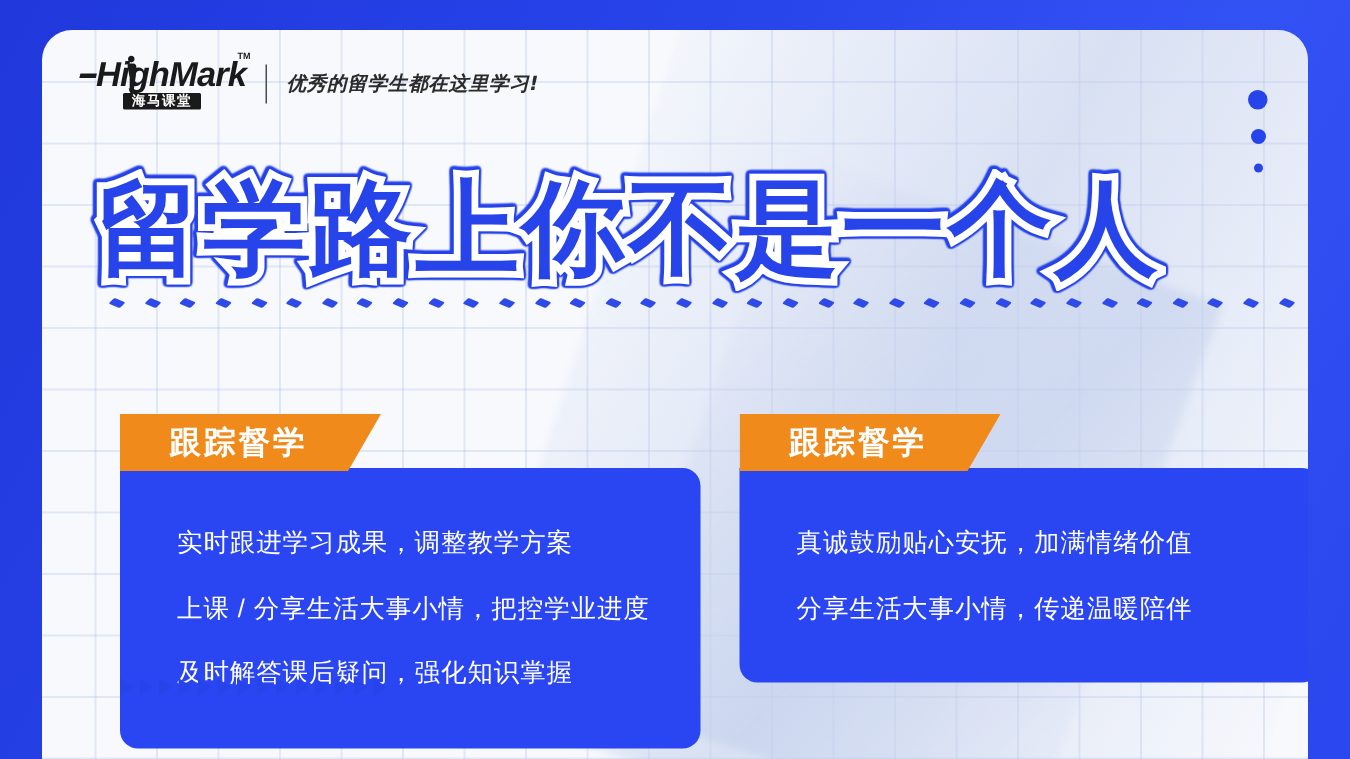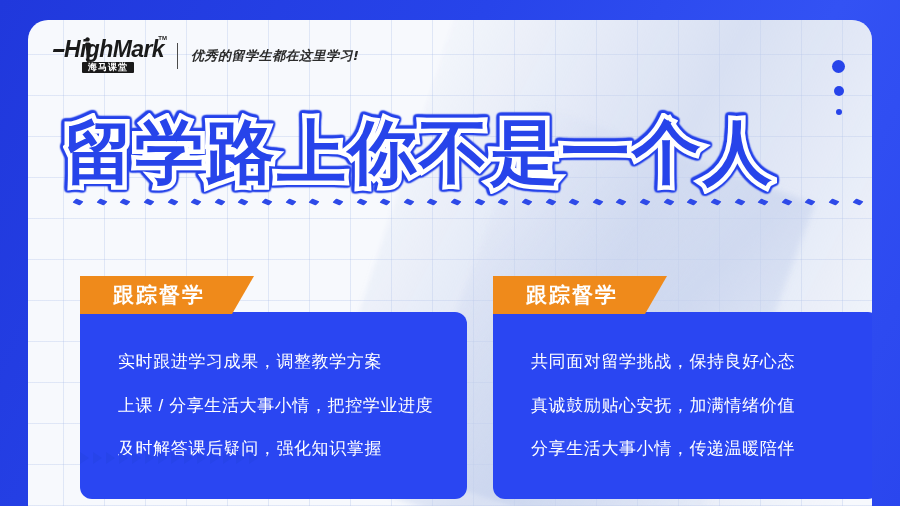--- a/index.html
+++ b/index.html
@@ -371,21 +371,20 @@
           <p>上课 / 分享生活大事小情，把控学业进度</p>
           <p>及时解答课后疑问，强化知识掌握</p>
         </div>
       </div>
 
       <div class="card">
         <div class="card-tab">
           <span>跟踪督学</span>
         </div>
         <div class="card-body">
-          <p>共同面对留学挑战，保持良好心态</p>
           <p>真诚鼓励贴心安抚，加满情绪价值</p>
           <p>分享生活大事小情，传递温暖陪伴</p>
         </div>
       </div>
 
     </div>
 
     <div class="arrows">
         <i></i>
         <i></i>

